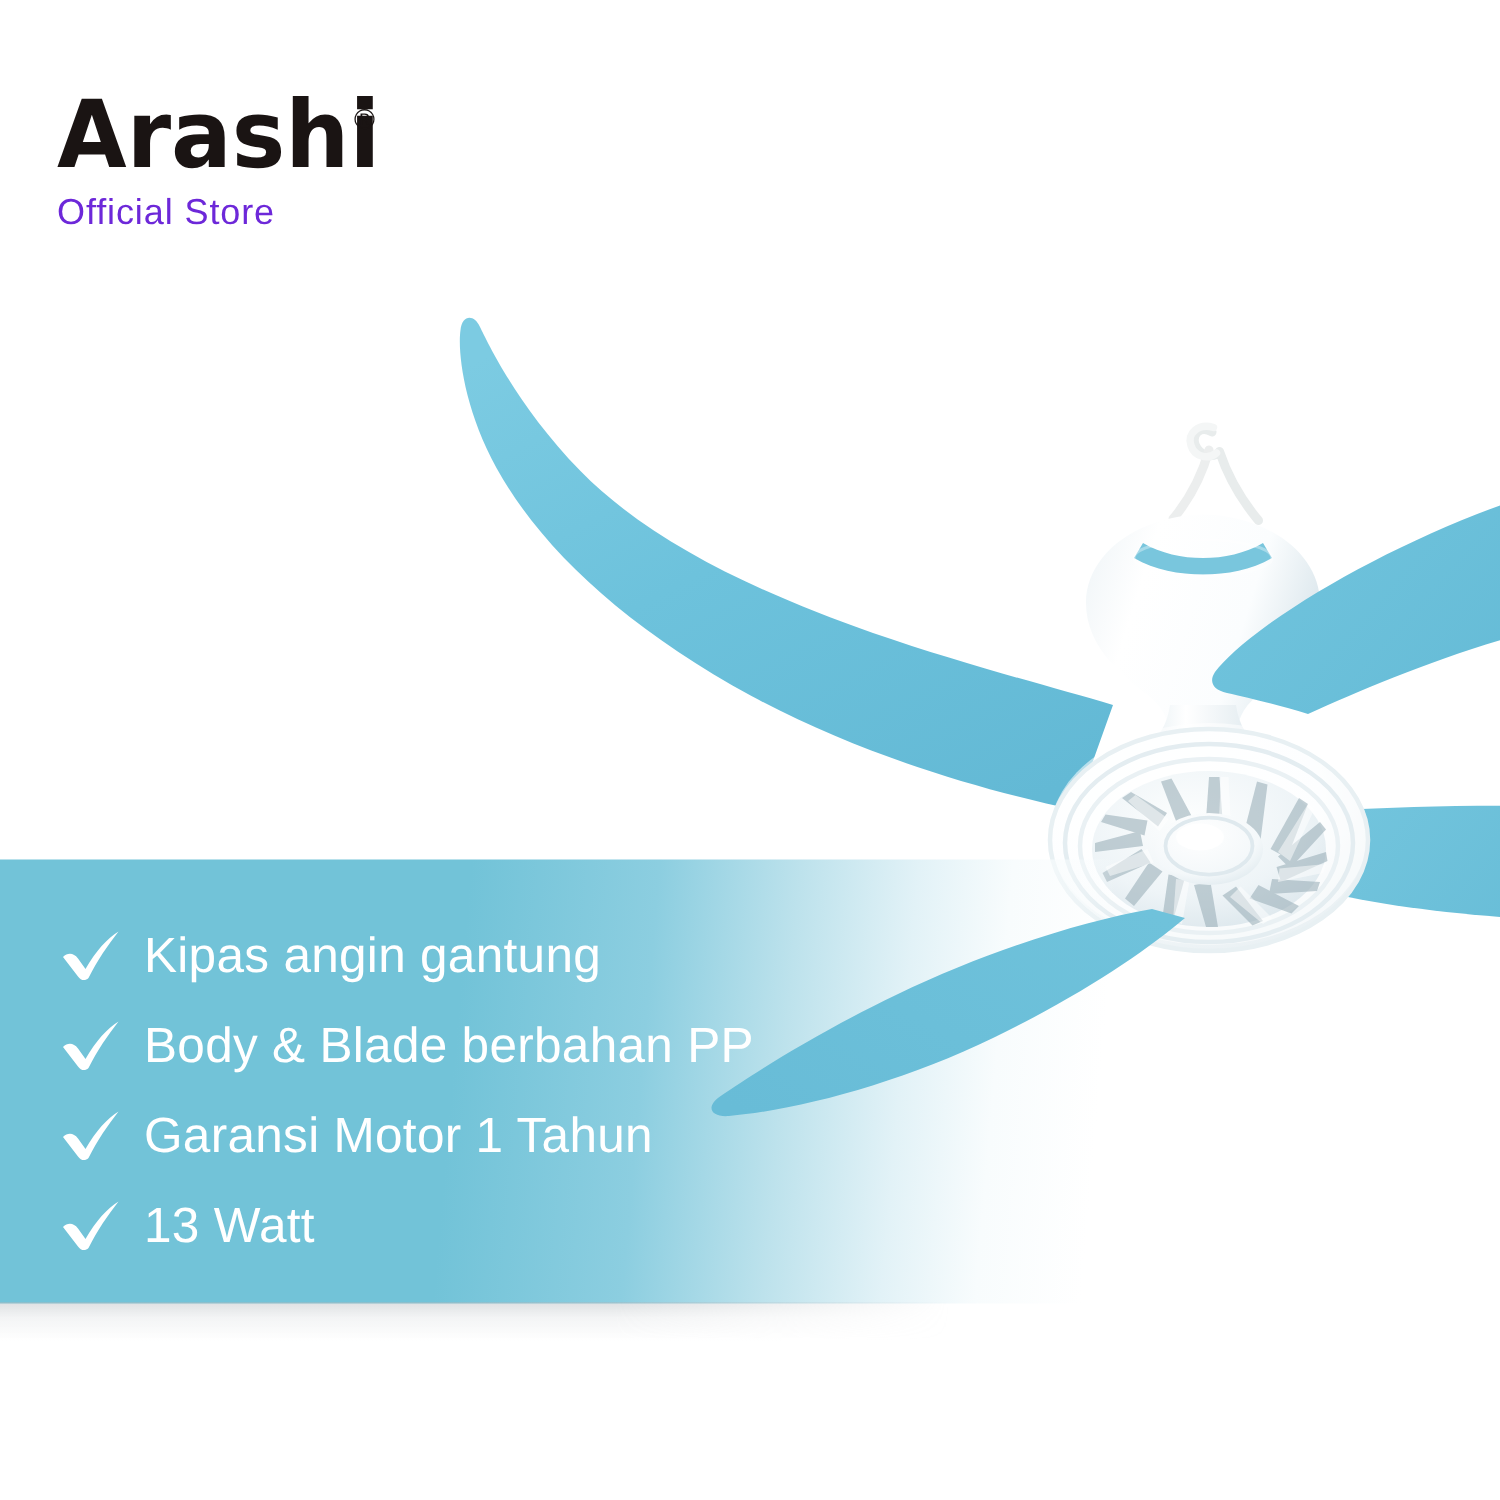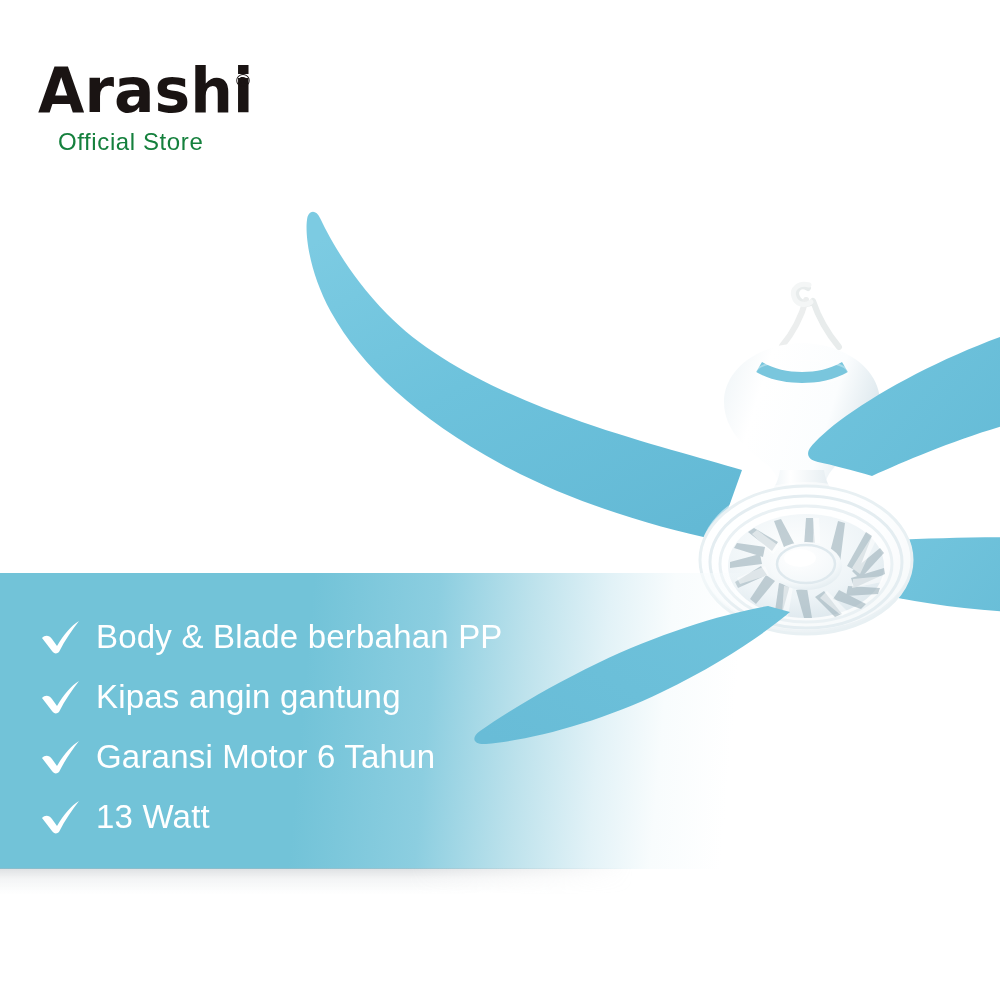--- a/index.html
+++ b/index.html
@@ -45,22 +45,21 @@
     font-size: 19px;
     font-weight: normal;
     color: #1a1413;
   }
   #brand-sub {
     margin-top: 8px;
     font-family: "Liberation Sans", sans-serif;
     font-weight: normal;
     font-size: 24px;
     letter-spacing: 0.6px;
-    color: #15803d;
-    margin-left: 20px;
+    color: #6d28d9;
   }
 
   
   #fan {
     position: absolute;
     left: 0;
     top: 0;
     width: 1000px;
     height: 1000px;
     pointer-events: none;
@@ -321,41 +320,41 @@
 
   <div id="feature-list">
 
     <div class="feature-row">
       <span class="feature-check">
         <svg width="42" height="34" viewBox="0 0 42 34" xmlns="http://www.w3.org/2000/svg">
           <path d="M2 18 C5 15 9 15 12 19 L17 26 C24 14 31 6 39 1
                    C32 10 25 20 19 32 C17 34 14 34 12 31 Z" fill="#ffffff"></path>
         </svg>
       </span>
-      <span class="feature-text">Body &amp; Blade berbahan PP</span>
+      <span class="feature-text">Kipas angin gantung</span>
     </div>
 
     <div class="feature-row">
       <span class="feature-check">
         <svg width="42" height="34" viewBox="0 0 42 34" xmlns="http://www.w3.org/2000/svg">
           <path d="M2 18 C5 15 9 15 12 19 L17 26 C24 14 31 6 39 1
                    C32 10 25 20 19 32 C17 34 14 34 12 31 Z" fill="#ffffff"></path>
         </svg>
       </span>
-      <span class="feature-text">Kipas angin gantung</span>
+      <span class="feature-text">Body &amp; Blade berbahan PP</span>
     </div>
 
     <div class="feature-row">
       <span class="feature-check">
         <svg width="42" height="34" viewBox="0 0 42 34" xmlns="http://www.w3.org/2000/svg">
           <path d="M2 18 C5 15 9 15 12 19 L17 26 C24 14 31 6 39 1
                    C32 10 25 20 19 32 C17 34 14 34 12 31 Z" fill="#ffffff"></path>
         </svg>
       </span>
-      <span class="feature-text">Garansi Motor 6 Tahun</span>
+      <span class="feature-text">Garansi Motor 1 Tahun</span>
     </div>
 
     <div class="feature-row">
       <span class="feature-check">
         <svg width="42" height="34" viewBox="0 0 42 34" xmlns="http://www.w3.org/2000/svg">
           <path d="M2 18 C5 15 9 15 12 19 L17 26 C24 14 31 6 39 1
                    C32 10 25 20 19 32 C17 34 14 34 12 31 Z" fill="#ffffff"></path>
         </svg>
       </span>
       <span class="feature-text">13 Watt</span>

